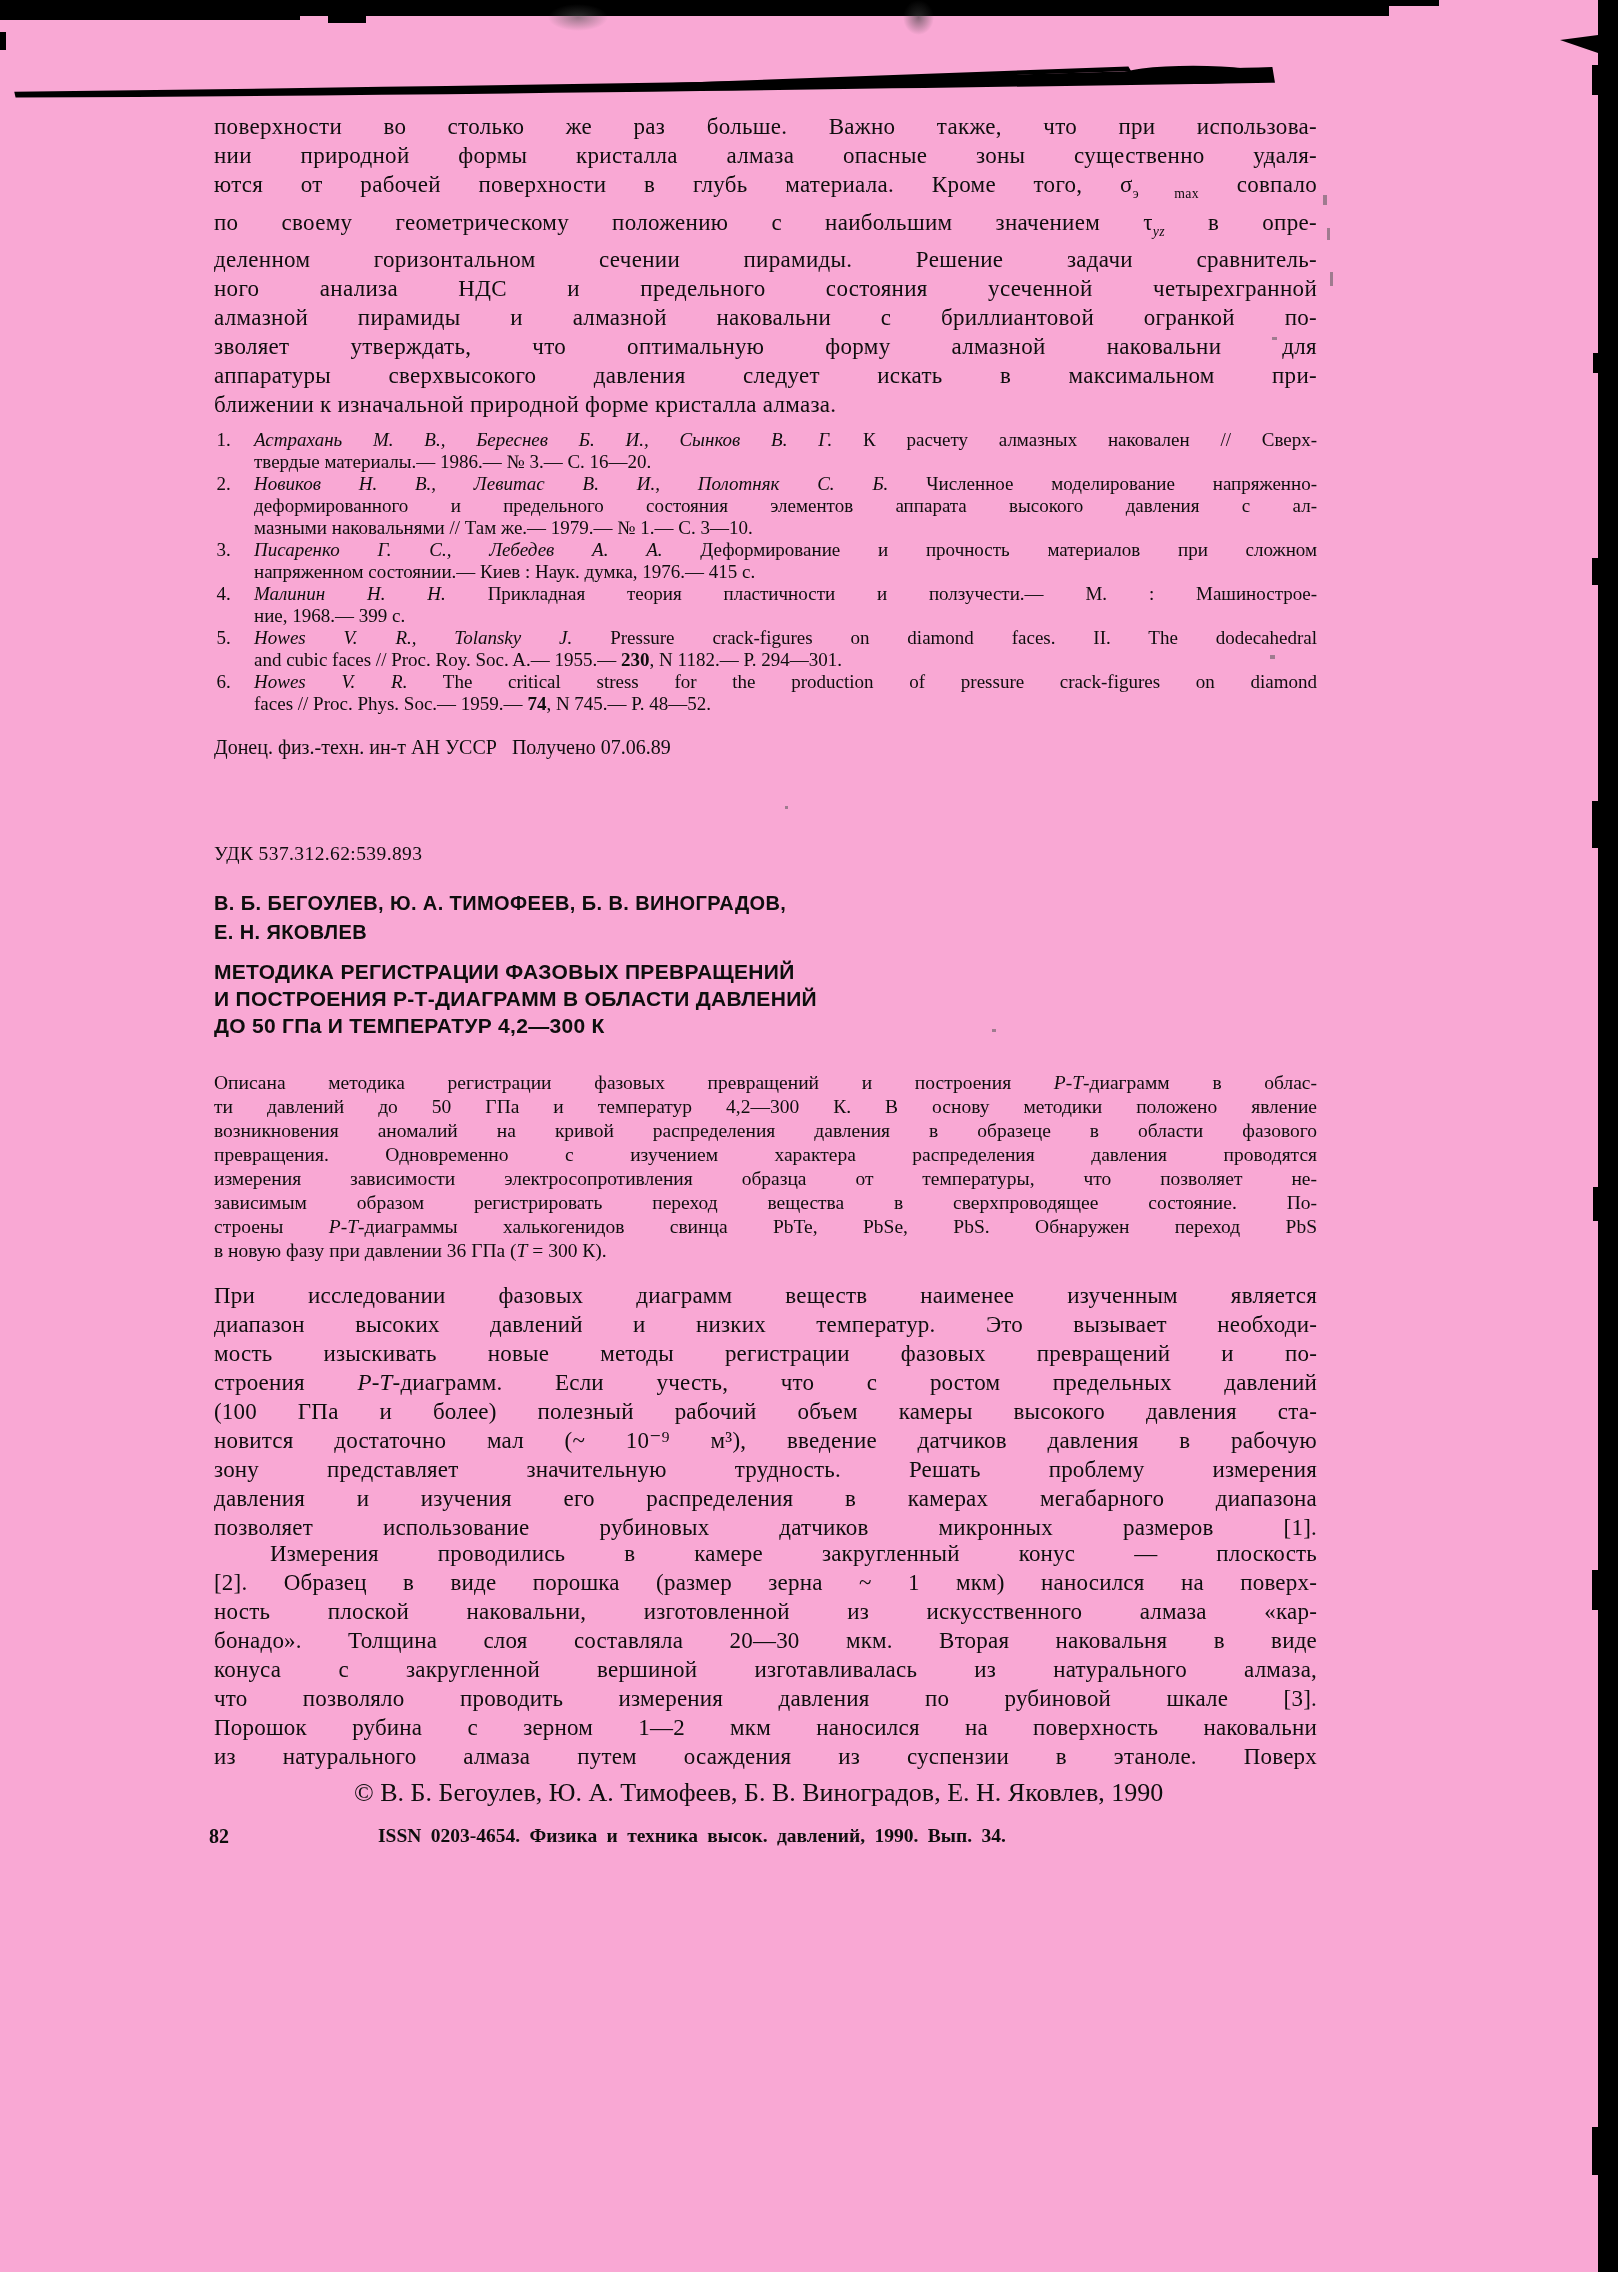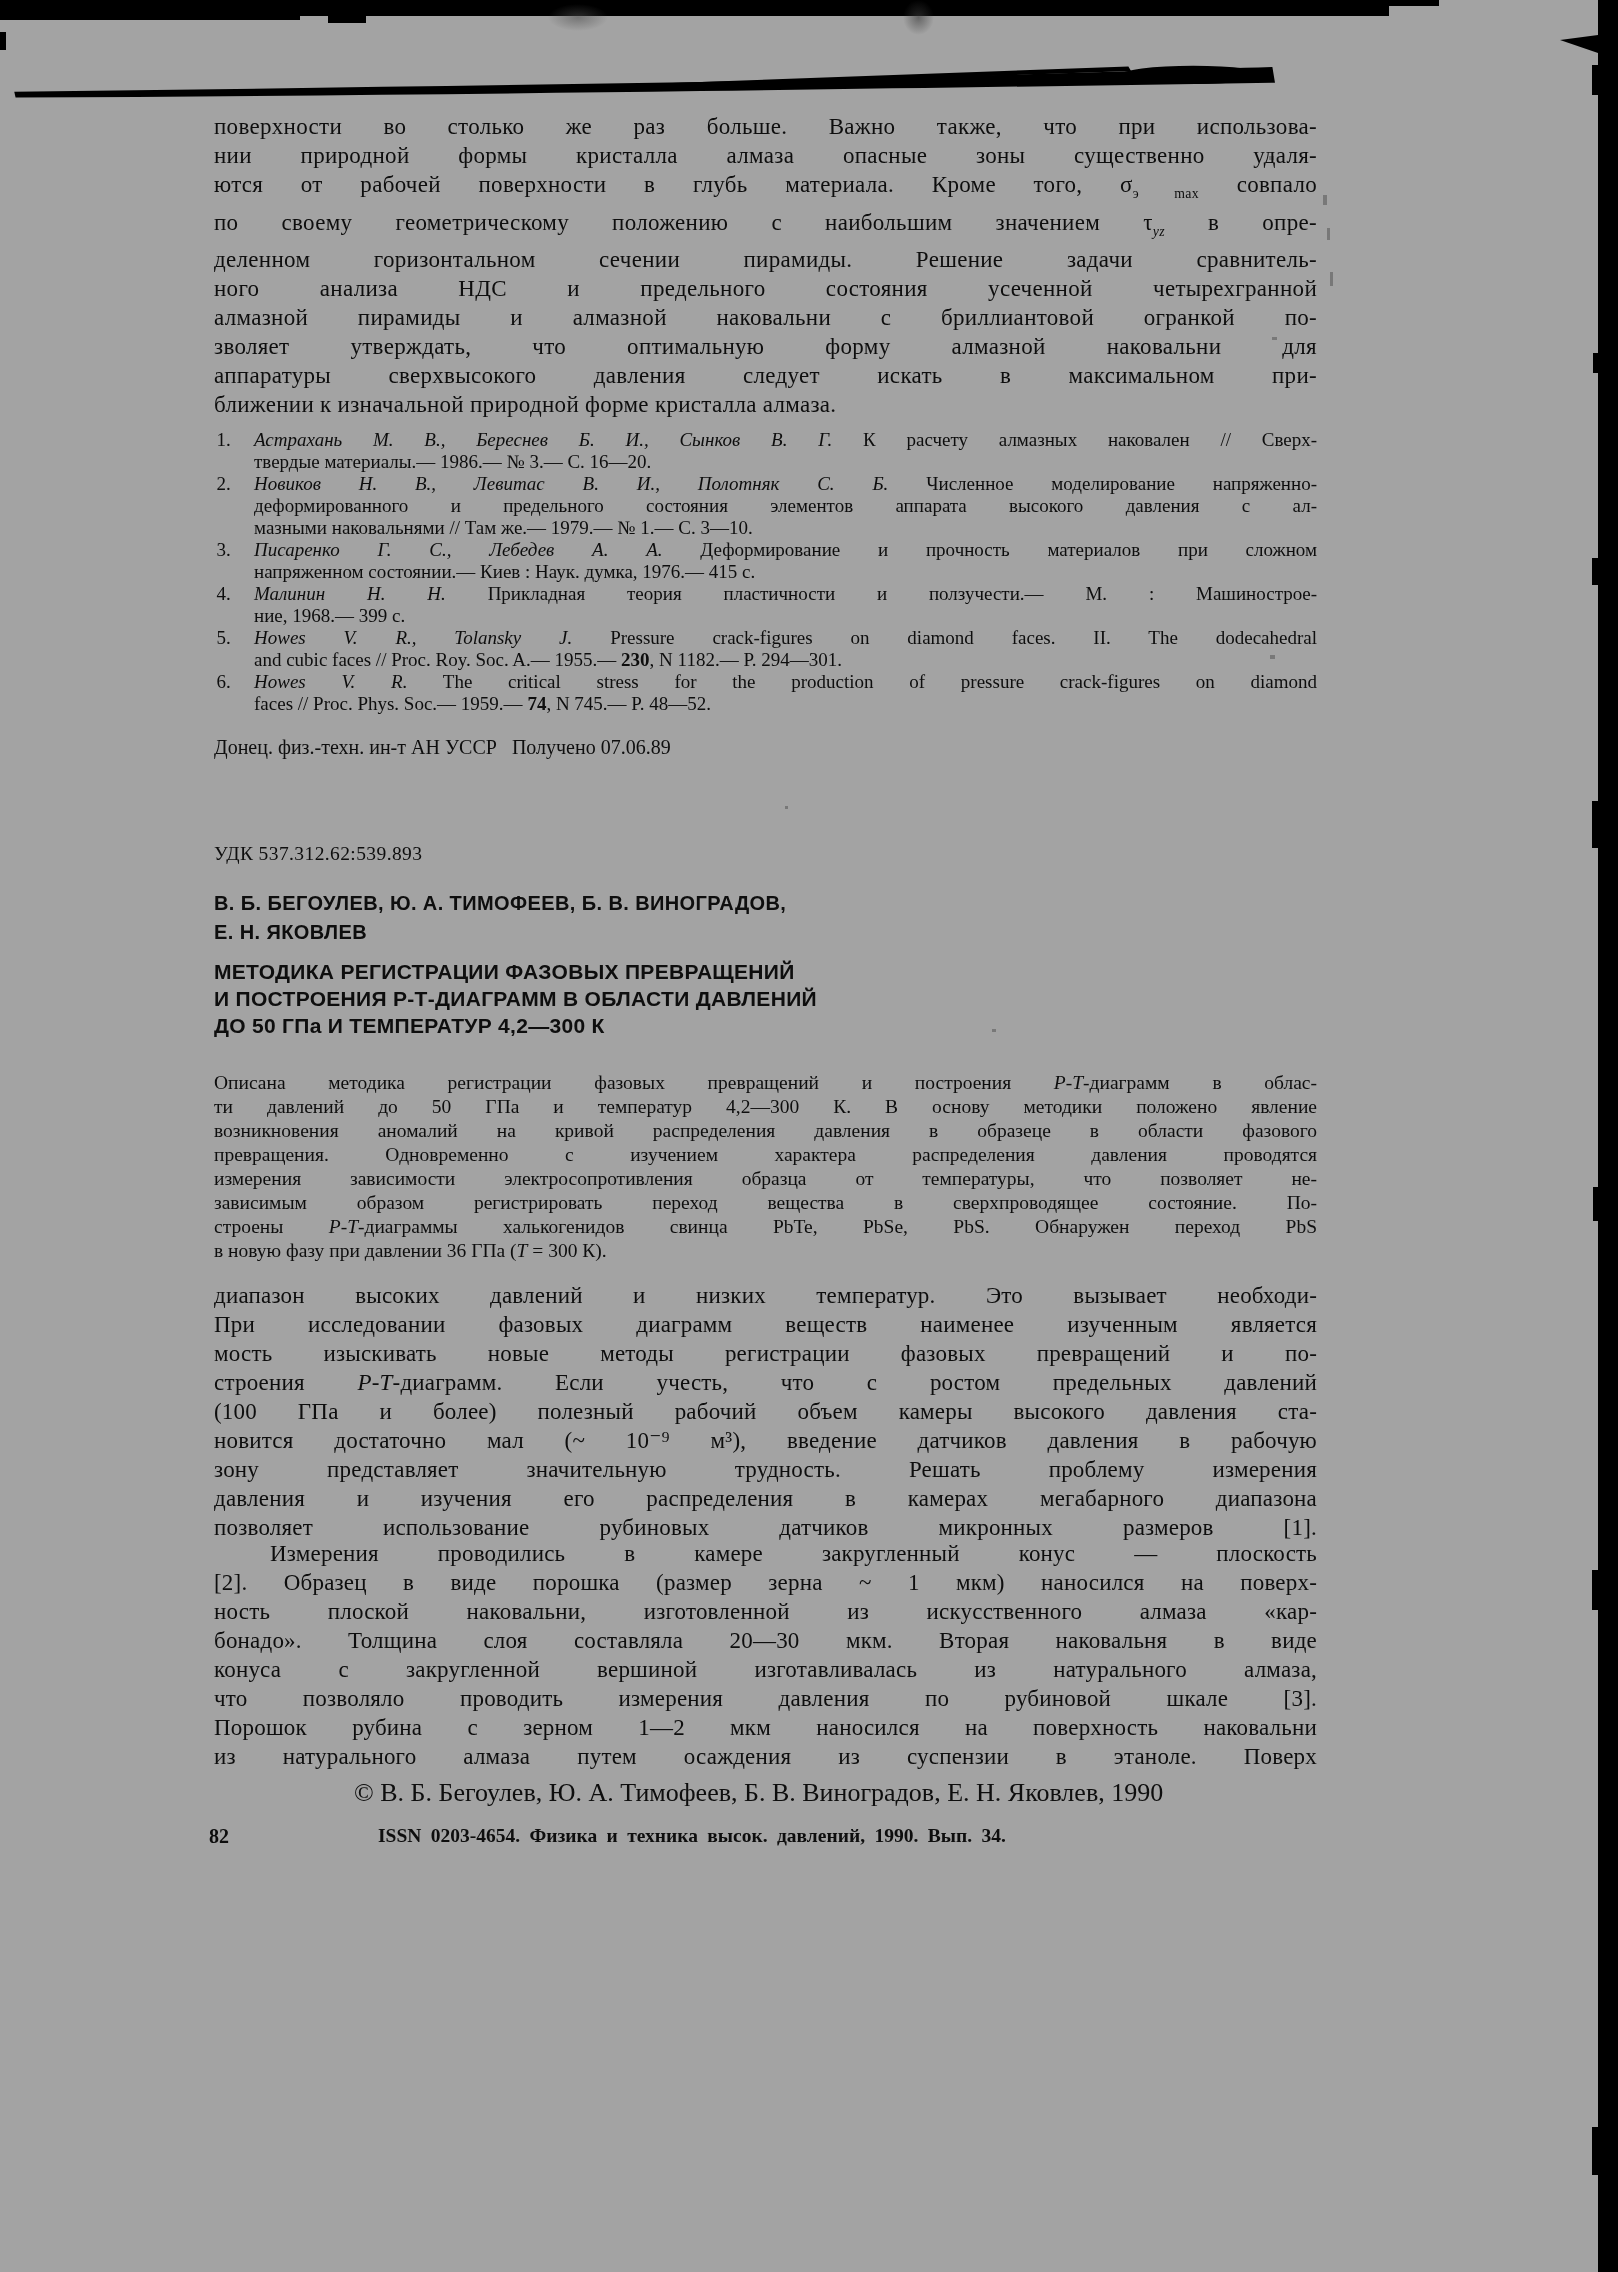--- a/index.html
+++ b/index.html
@@ -1,18 +1,18 @@
 <!DOCTYPE html>
 <html style="font-size:10.4px"><head>
 <meta charset="utf-8">
 <style>
   html,body{margin:0;padding:0;background:#6f6f6f;}
   .page{
     position:relative;width:1619px;height:2273px;margin:0 auto;
-    background:#a3a3a3;overflow:hidden;color:#0e0e0e;
+    background:#f9a8d4;overflow:hidden;color:#0e0e0e;
     font-family:"Liberation Serif","DejaVu Serif",serif;
   }
   
   .pl{text-align:justify;text-align-last:justify;}
   .pl-end{text-align-last:left;}
   .left .pl{text-align:left;text-align-last:left;}
   sub{font-size:0.60em;}
   i{font-style:italic;}
 
   
@@ -172,22 +172,22 @@
       <div class="pl">ти давлений до 50 ГПа и температур 4,2—300 К. В основу методики положено явление</div>
       <div class="pl">возникновения аномалий на кривой распределения давления в образеце в области фазового</div>
       <div class="pl">превращения. Одновременно с изучением характера распределения давления проводятся</div>
       <div class="pl">измерения зависимости электросопротивления образца от температуры, что позволяет не-</div>
       <div class="pl">зависимым образом регистрировать переход вещества в сверхпроводящее состояние. По-</div>
       <div class="pl">строены <i>Р-Т</i>-диаграммы халькогенидов свинца PbTe, PbSe, PbS. Обнаружен переход PbS</div>
       <div class="pl pl-end">в новую фазу при давлении 36 ГПа (<i>Т</i> = 300 К).</div>
     </section>
 
   <section class="bodytext body1">
+      <div class="pl">При исследовании фазовых диаграмм веществ наименее изученным является</div>
       <div class="pl">диапазон высоких давлений и низких температур. Это вызывает необходи-</div>
-      <div class="pl">При исследовании фазовых диаграмм веществ наименее изученным является</div>
       <div class="pl">мость изыскивать новые методы регистрации фазовых превращений и по-</div>
       <div class="pl">строения <i>Р-Т</i>-диаграмм. Если учесть, что с ростом предельных давлений</div>
       <div class="pl">(100 ГПа и более) полезный рабочий объем камеры высокого давления ста-</div>
       <div class="pl">новится достаточно мал (~ 10⁻⁹ м³), введение датчиков давления в рабочую</div>
       <div class="pl">зону представляет значительную трудность. Решать проблему измерения</div>
       <div class="pl">давления и изучения его распределения в камерах мегабарного диапазона</div>
       <div class="pl">позволяет использование рубиновых датчиков микронных размеров [1].</div>
     </section>
   <section class="bodytext body2">
       <div class="pl">Измерения проводились в камере закругленный конус — плоскость</div>

